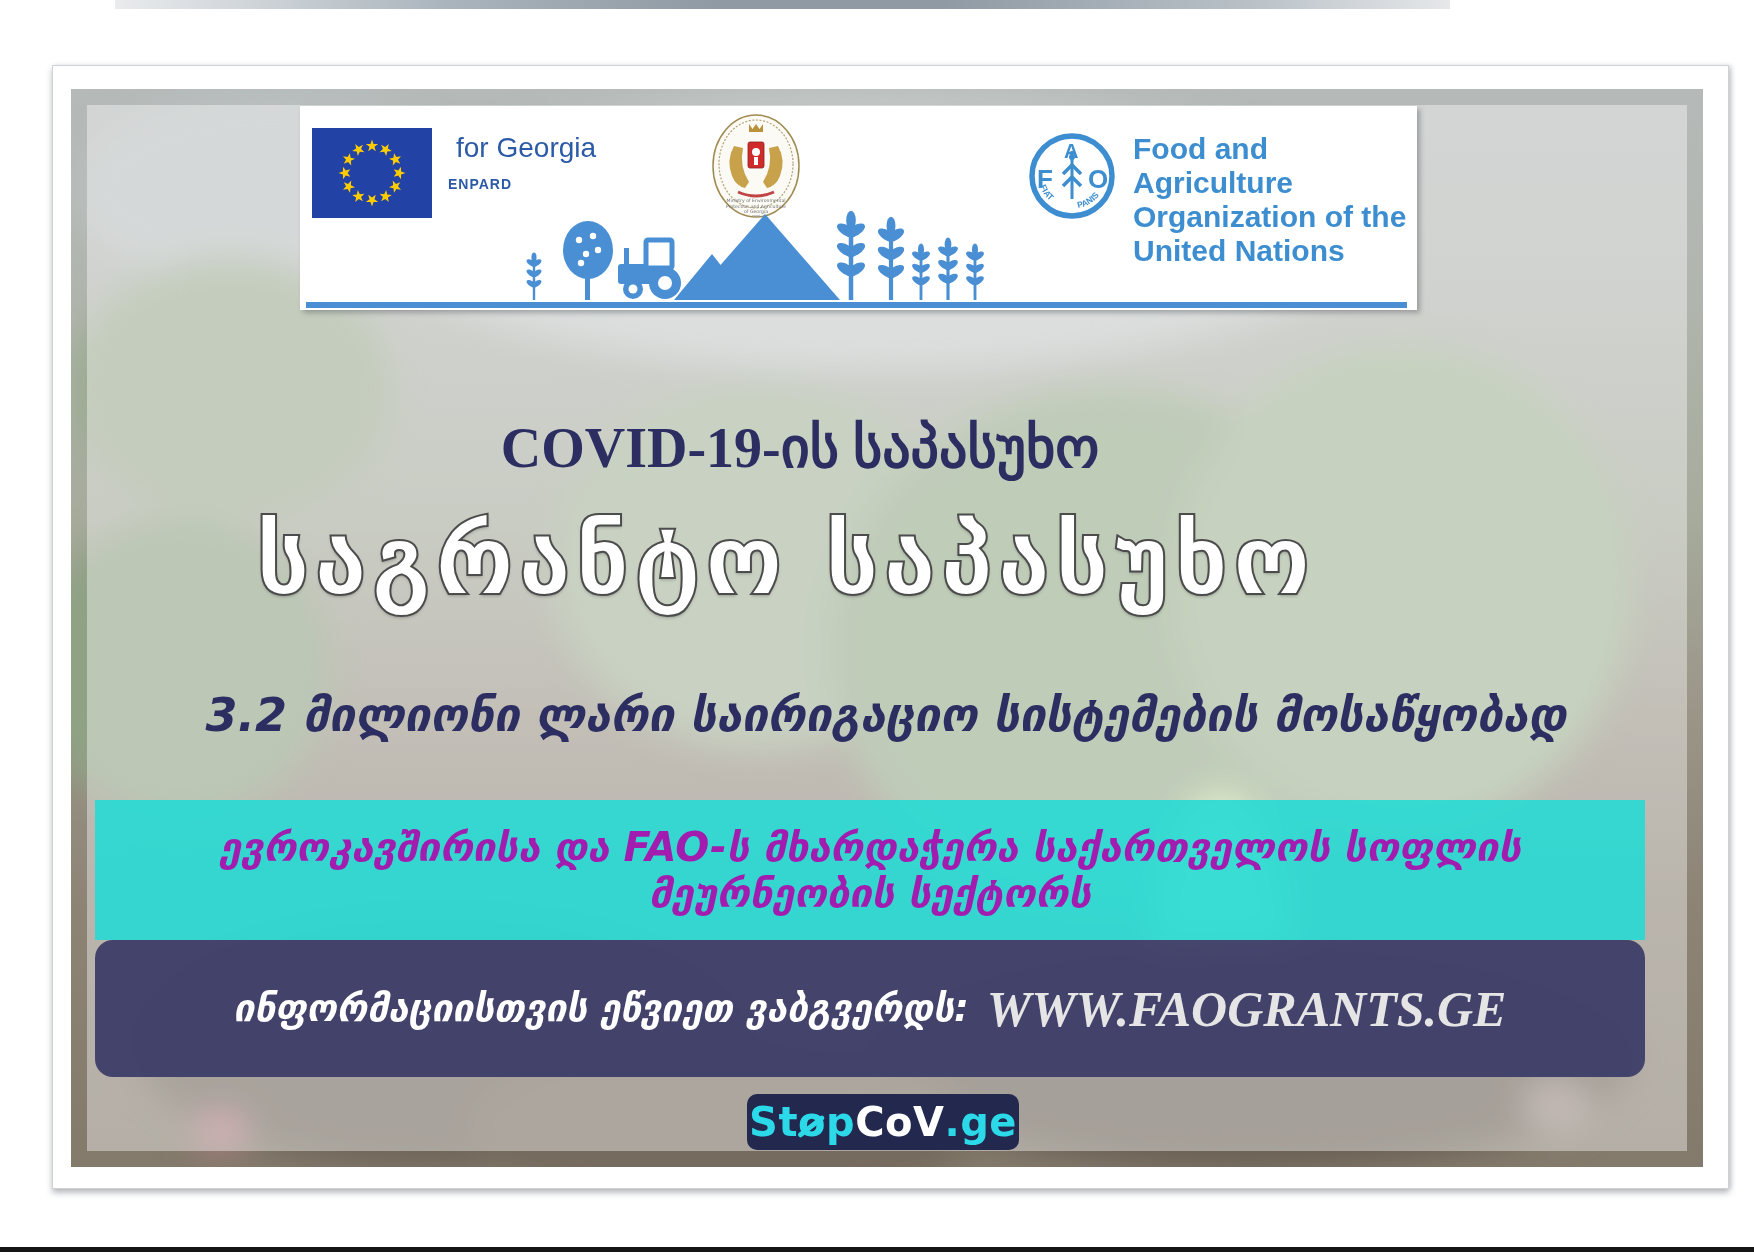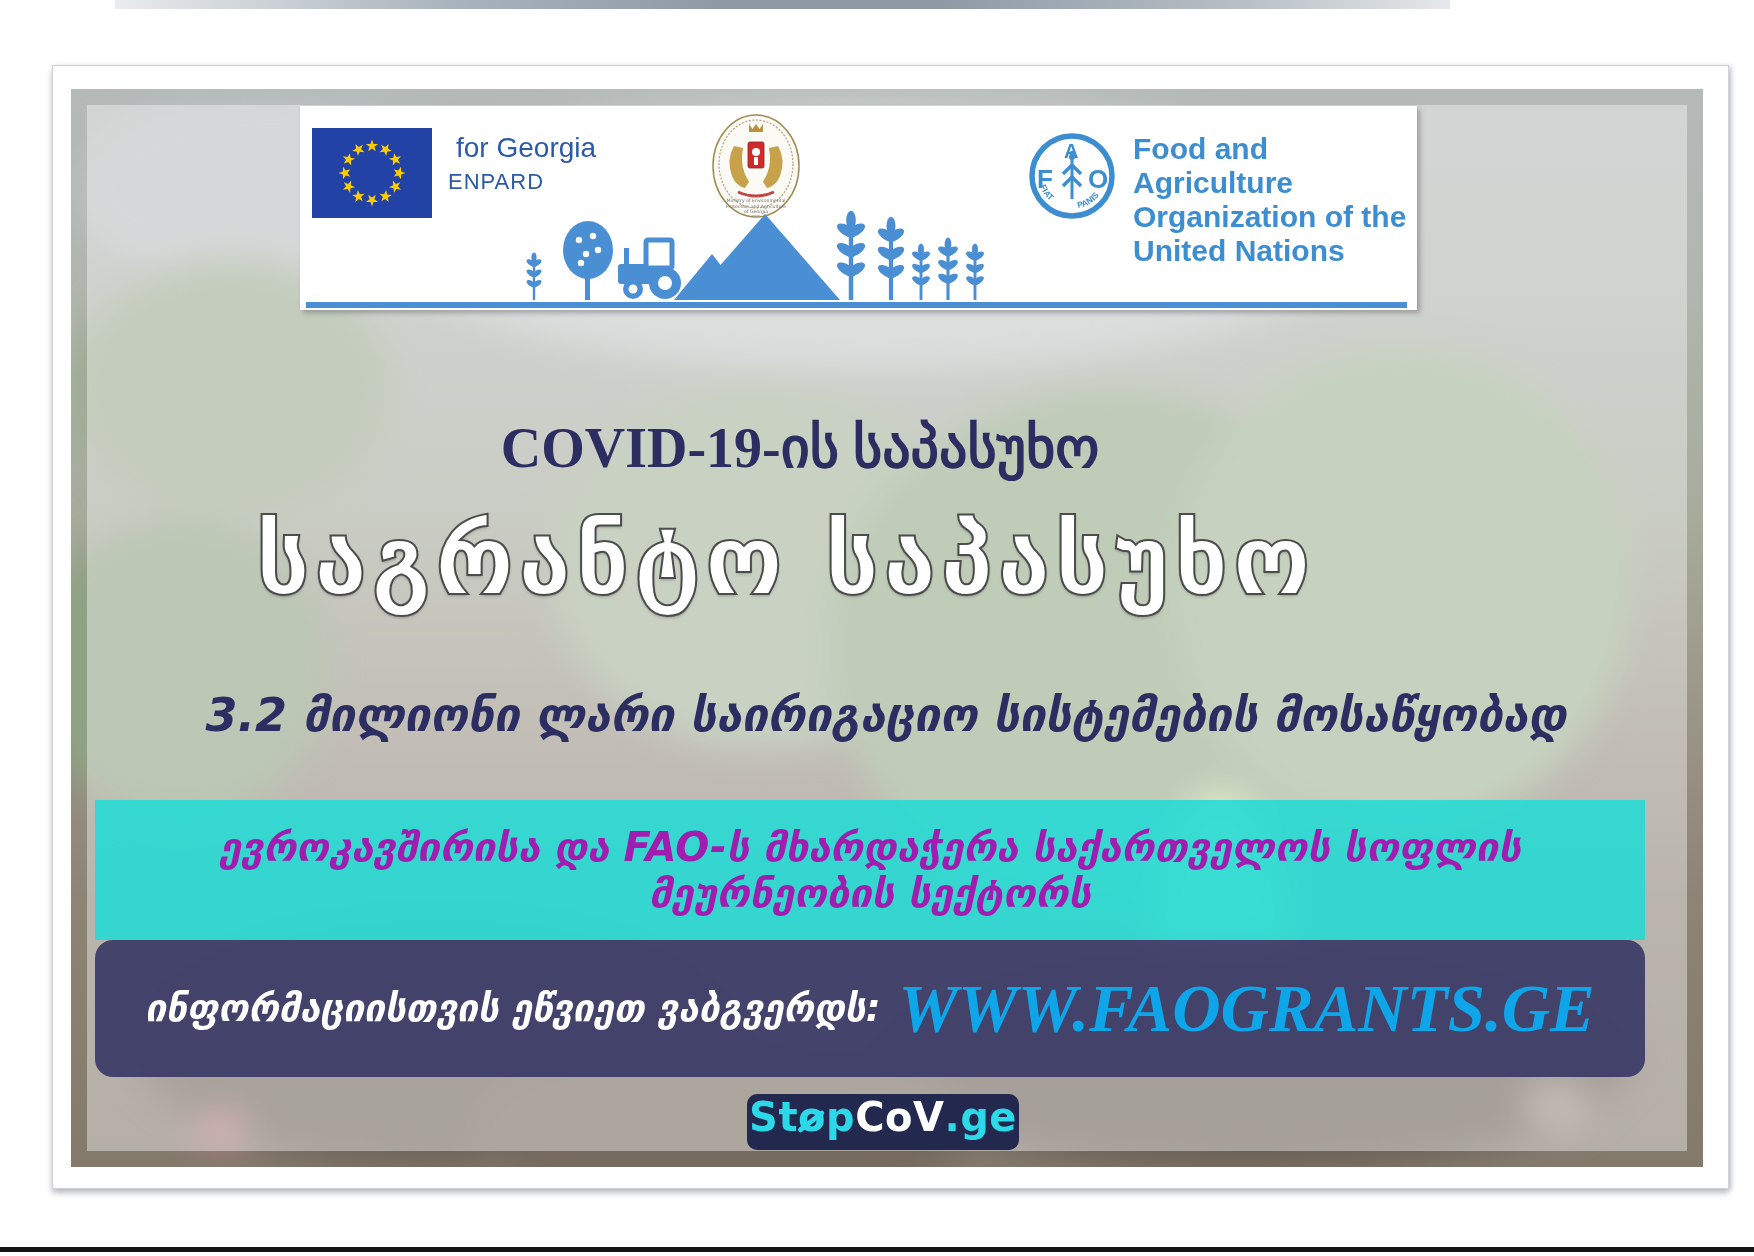--- a/index.html
+++ b/index.html
@@ -22,21 +22,21 @@
   .blob{position:absolute;border-radius:50%;}
   .photo-wash{position:absolute;inset:16px;background:rgba(255,255,255,.40);}
 
   
   .header-banner{position:absolute;left:300px;top:106px;width:1117px;height:204px;background:#ffffff;
     box-shadow:3px 3px 5px rgba(90,95,100,.45);}
   .eu-flag{position:absolute;left:12px;top:22px;width:120px;height:90px;}
   .eu-text{position:absolute;left:148px;top:24px;color:#2b5aa7;font-family:"Liberation Sans","DejaVu Sans",sans-serif;}
   .eu-line{font-size:28px;line-height:35px;}
   .eu-line2{padding-left:8px;}
-  .eu-enpard{font-size:22px;font-weight:normal;letter-spacing:1px;margin-top:4px;}
+  .eu-enpard{font-size:14px;font-weight:bold;letter-spacing:1px;margin-top:11px;}
   .emblem{position:absolute;left:412px;top:8px;width:88px;height:106px;}
   .fao-logo{position:absolute;left:727px;top:25px;width:90px;height:90px;}
   .fao-text{position:absolute;left:833px;top:26px;color:#3d8ed0;font-family:"Liberation Sans","DejaVu Sans",sans-serif;
     font-weight:bold;font-size:30px;line-height:34px;}
   .blue-line{position:absolute;left:6px;right:10px;bottom:2px;height:6px;background:#4a8fd3;}
   .deco{position:absolute;left:218px;bottom:8px;}
 
   
   .kicker{position:absolute;left:300px;top:415px;width:1000px;text-align:center;color:#2c2e62;
     font-family:Liberation Serif, serif;font-weight:bold;font-size:56px;}
@@ -46,26 +46,26 @@
   .subtitle{position:absolute;left:70px;top:688px;width:1632px;text-align:center;color:#2c2e62;
     font-weight:bold;font-style:italic;font-size:46px;}
 
   
   .band-cyan{position:absolute;left:95px;top:800px;width:1550px;height:140px;background:rgba(34,219,212,.88);
     display:flex;align-items:center;justify-content:center;}
   .band-cyan-text{color:#a21caf;font-style:italic;font-weight:600;font-size:40px;text-align:center;}
   .band-navy{position:absolute;left:95px;top:940px;width:1550px;height:137px;background:rgba(57,58,102,.92);
     display:flex;align-items:baseline;justify-content:center;border-radius:18px;}
   .band-navy-label{color:#ffffff;font-style:italic;font-weight:bold;font-size:37px;align-self:center;}
-  .band-navy-url{color:#0ea5e9;font-family:"Liberation Serif","DejaVu Serif",serif;font-style:italic;
-    font-weight:600;font-size:67px;margin-left:18px;align-self:center;}
+  .band-navy-url{color:#e5e5e5;font-family:"Liberation Serif","DejaVu Serif",serif;font-style:italic;
+    font-weight:600;font-size:50px;margin-left:18px;align-self:center;}
 
   
   .badge{position:absolute;left:747px;top:1094px;width:272px;height:56px;background:#23284f;border-radius:10px;
-    display:flex;align-items:flex-start;justify-content:center;font-weight:bold;font-size:40px;letter-spacing:.5px;}
+    display:flex;align-items:center;justify-content:center;font-weight:bold;font-size:40px;letter-spacing:.5px;}
   .cyan{color:#2bd9e8;}
   .white{color:#ffffff;}
   .o-slash{position:relative;display:inline-block;}
   .o-slash::after{content:"";position:absolute;left:-3px;top:55%;width:32px;height:4.5px;background:#2bd9e8;
     transform:rotate(-38deg);border-radius:3px;}
 </style>
 </head>
 <body>
 
 <div class="page">

